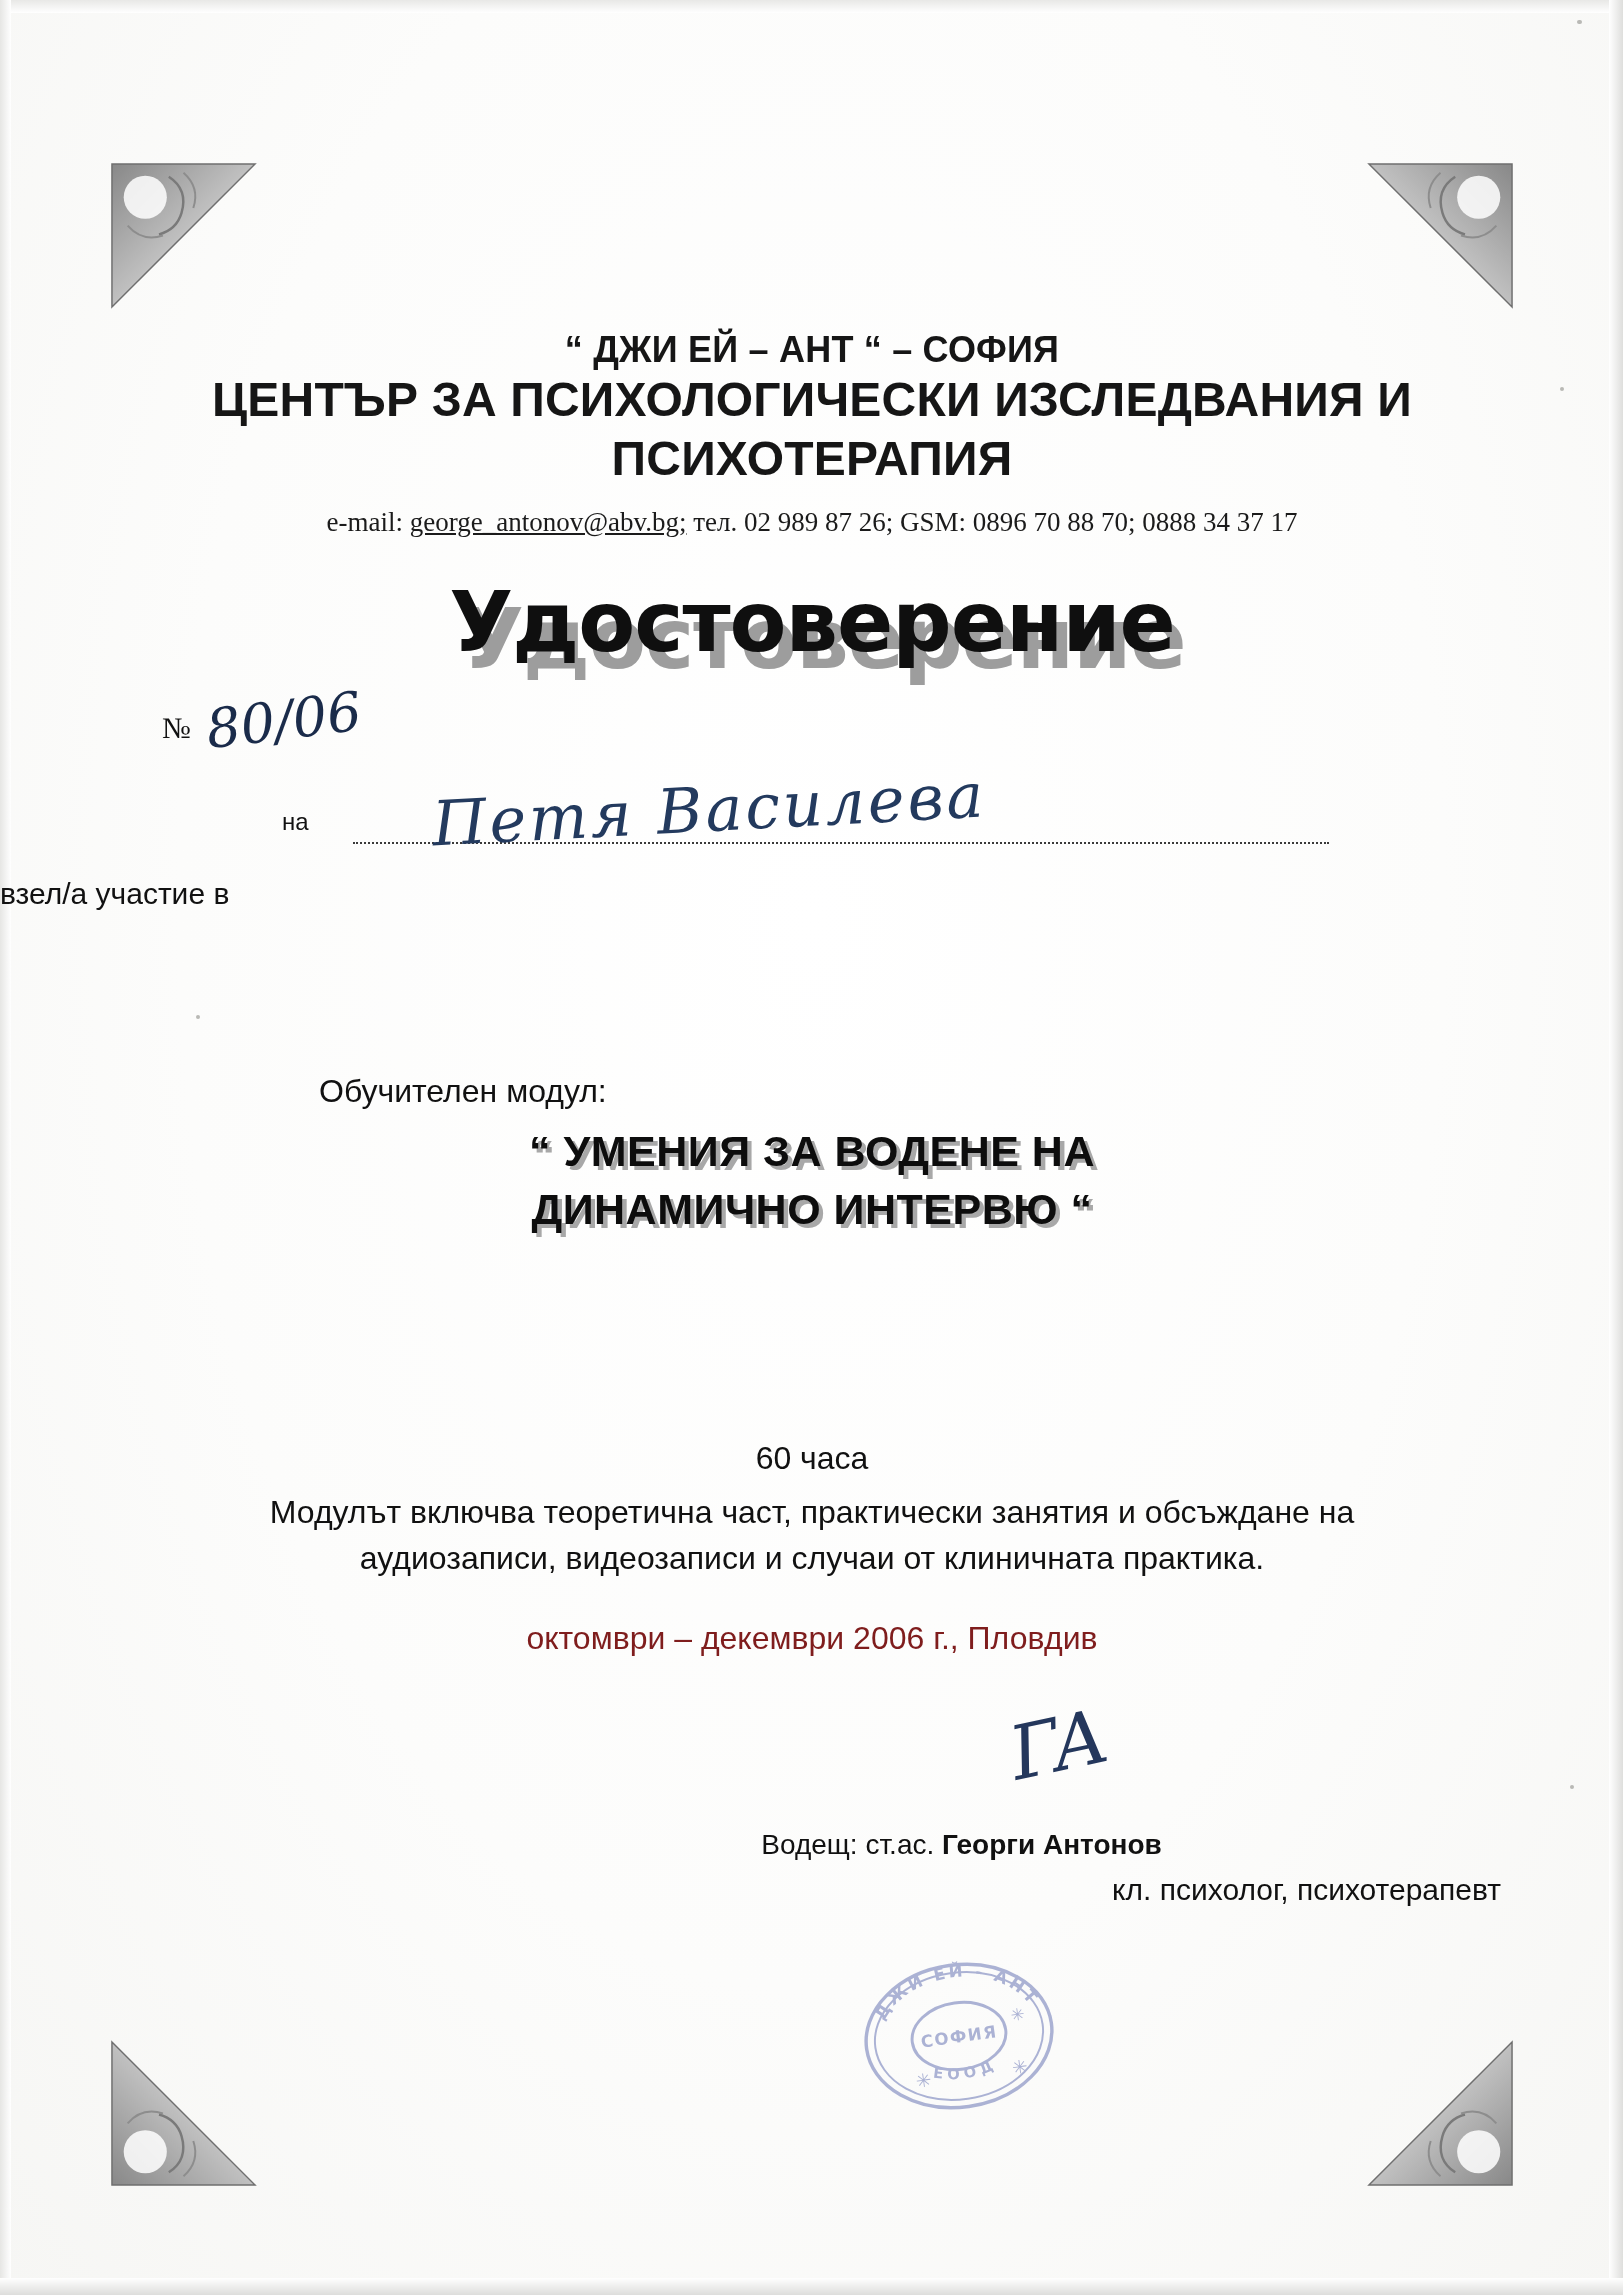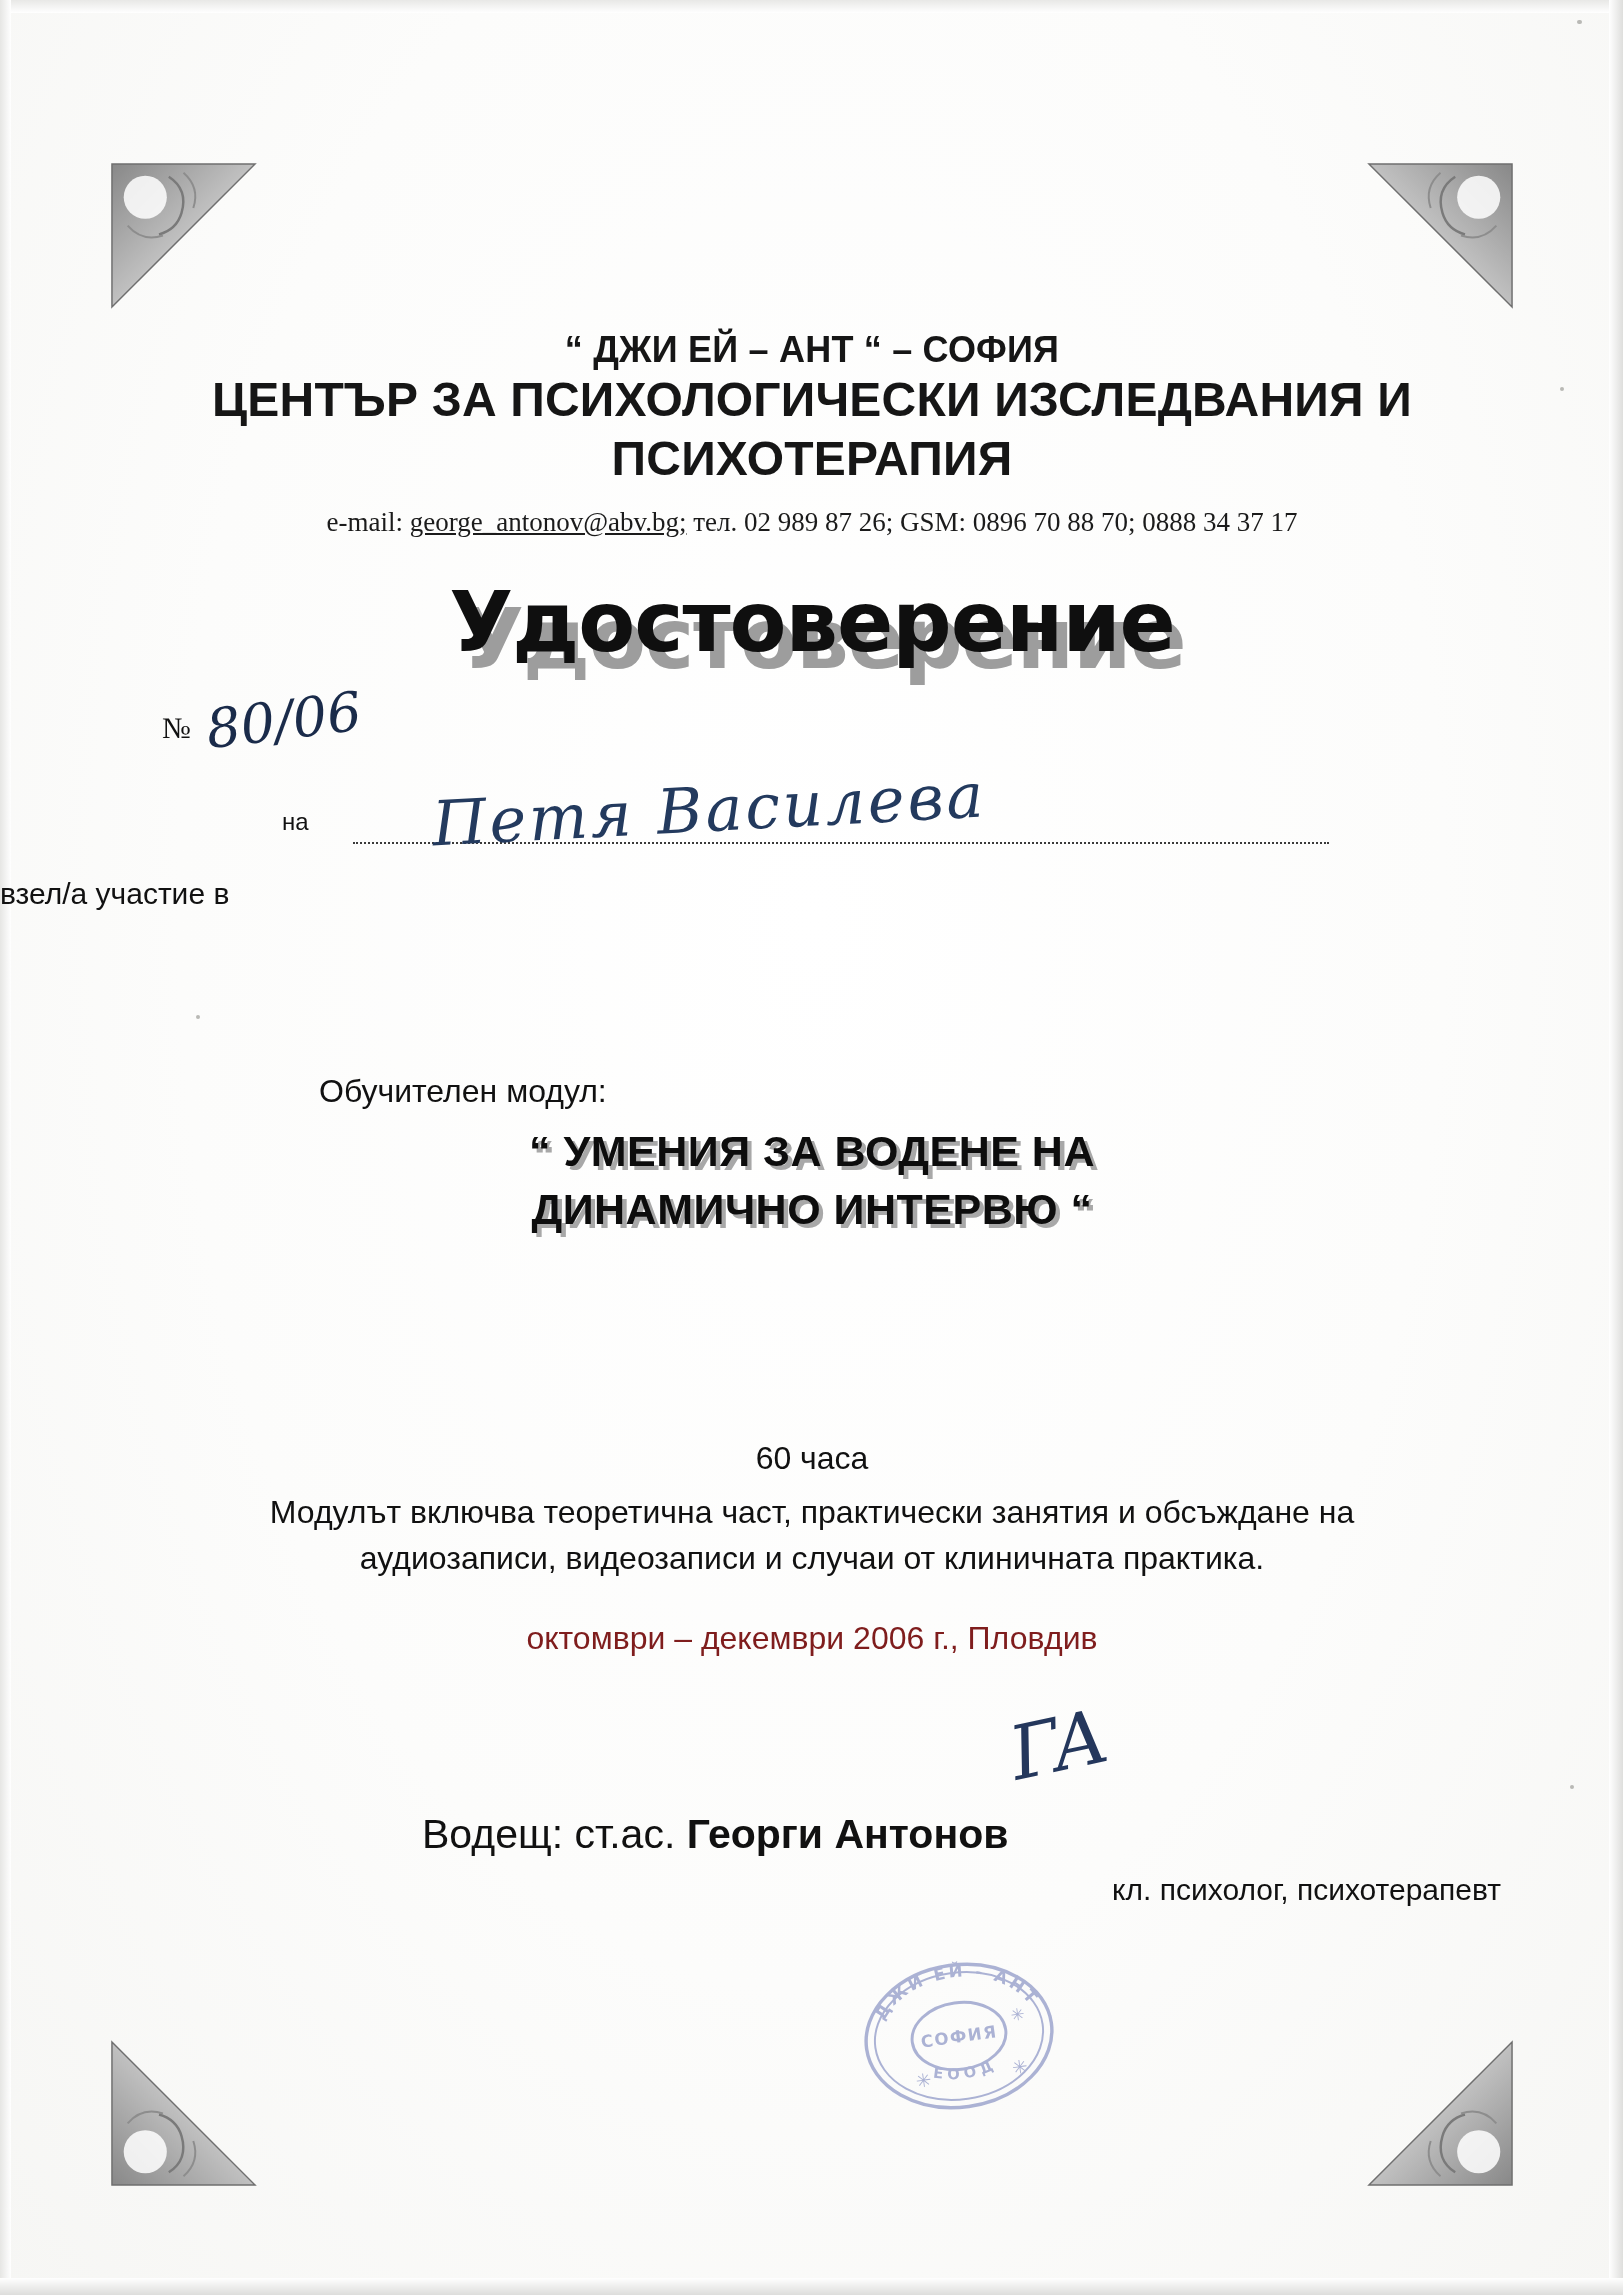--- a/index.html
+++ b/index.html
@@ -249,24 +249,24 @@
     font-family: "DejaVu Serif", serif;
     font-style: italic;
     font-size: 74px;
     color: #24375c;
     transform: rotate(-12deg);
     letter-spacing: -6.9px;
   }
   .leader-line {
     position: absolute;
     right: 123px;
-    top: 80px;
-    font-size: 41px;
-    color: #111;
-    text-align: left;
+    top: 98px;
+    font-size: 28px;
+    color: #111;
+    text-align: center;
     width: 1079px;
   }
   .leader-line b { font-weight: bold; }
   .leader-role {
     position: absolute;
     right: 123px;
     top: 142px;
     font-size: 30px;
     color: #111;
     text-align: right;

